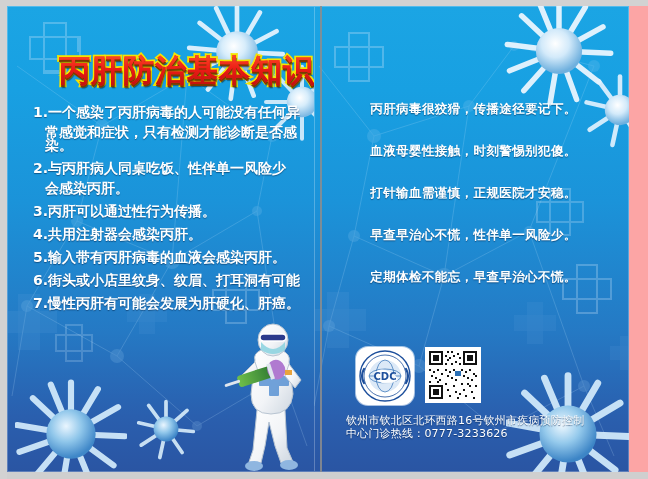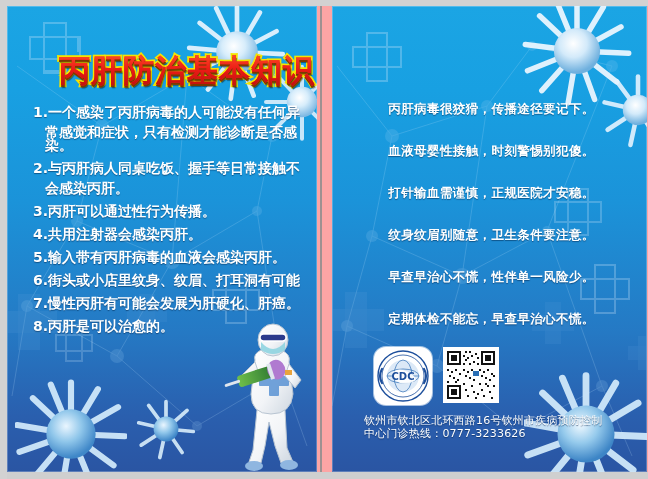--- a/index.html
+++ b/index.html
@@ -6,21 +6,21 @@
   html,body{margin:0;padding:0;background:#d6d6d6;}
   body{width:648px;height:479px;overflow:hidden;font-family:"DejaVu Sans","Liberation Sans",sans-serif;}
 
   #poster{position:relative;width:648px;height:479px;background:#fca5a5;overflow:hidden;padding-left:8px;}
 
   
   .panel{position:absolute;top:6px;height:466px;overflow:hidden;
          background:linear-gradient(180deg,#1ba5e4 0%,#18a0e2 18%,#1b93d9 42%,#2579c4 70%,#2a5fae 88%,#2a55a3 100%);
          box-shadow:0 0 0 1px rgba(255,255,255,.25) inset;}
   #panel-left{left:7px;width:310px;}
-  #panel-right{left:332px;width:315px;}
+  #panel-right{left:314px;width:315px;}
 
   .divider{position:absolute;left:320px;top:4px;width:2px;height:470px;background:#8d8d8d;opacity:.85;}
   .frame-top{position:absolute;left:0;top:0;width:648px;height:6px;background:#d2d2d2;}
   .frame-bot{position:absolute;left:0;bottom:0;width:648px;height:7px;background:#cfcfcf;}
   .frame-l{position:absolute;left:0;top:0;width:7px;height:479px;background:#d2d2d2;}
   .frame-r{position:absolute;right:0;top:0;width:7px;height:479px;background:#cfcfcf;}
 
   
   .netwrap{position:absolute;inset:0;opacity:.33;}
   .netwrap svg{width:100%;height:100%;display:block;}
@@ -226,40 +226,37 @@
       <div class="t">丙肝防治基本知识</div>
       <div class="t-fill">丙肝防治基本知识</div>
     </div>
 
     <div id="left-list">
       <div class="li">
         <span>1.</span><span>一个感染了丙肝病毒的人可能没有任何异</span>
         <span class="ln2">常感觉和症状，只有检测才能诊断是否感染。</span>
       </div>
       <div class="li">
-        <span>2.</span><span>与丙肝病人同桌吃饭、握手等日常接触不</span>
+        <span>2.</span><span>与丙肝病人同桌吃饭、性伴单一风险少</span>
         <span class="ln2">会感染丙肝。</span>
       </div>
       <div class="li">
         <span>3.</span><span>丙肝可以通过性行为传播。</span>
       </div>
       <div class="li">
         <span>4.</span><span>共用注射器会感染丙肝。</span>
       </div>
       <div class="li">
         <span>5.</span><span>输入带有丙肝病毒的血液会感染丙肝。</span>
       </div>
       <div class="li">
         <span>6.</span><span>街头或小店里纹身、纹眉、打耳洞有可能</span>
       </div>
       <div class="li">
         <span>7.</span><span>慢性丙肝有可能会发展为肝硬化、肝癌。</span>
-      </div>
-      <div class="li">
-        <span>8.</span><span>丙肝是可以治愈的。</span>
       </div>
     </div>
 
     <div id="doctor">
       <svg width="96" height="152" viewBox="0 0 96 152">
         <defs>
           <linearGradient id="suit" x1="0" y1="0" x2="1" y2="1">
             <stop offset="0%" stop-color="#ffffff"></stop>
               <stop offset="55%" stop-color="#f2f4f7"></stop>
             <stop offset="100%" stop-color="#cdd6e0"></stop>
@@ -420,21 +417,20 @@
             <line x1="50" y1="50" x2="31" y2="5"></line>
         </g>
         <circle cx="50" cy="50" r="23" fill="url(#vg4)"></circle>
       </svg>
     </div>
 
     <div id="right-lines">
       <div class="cp">丙肝病毒很狡猾，传播途径要记下。</div>
       <div class="cp">血液母婴性接触，时刻警惕别犯傻。</div>
       <div class="cp">打针输血需谨慎，正规医院才安稳。</div>
-      <div class="cp">纹身纹眉别随意，卫生条件要注意。</div>
       <div class="cp">早查早治心不慌，性伴单一风险少。</div>
       <div class="cp">定期体检不能忘，早查早治心不慌。</div>
     </div>
 
     <div id="badge-row">
       <div id="cdc-logo">
         <svg width="54" height="54" viewBox="0 0 54 54">
           <circle cx="27" cy="27" r="25" fill="#ffffff" stroke="#1d4f9c" stroke-width="1.4"></circle>
           <circle cx="27" cy="27" r="21" fill="none" stroke="#1d4f9c" stroke-width="0.8"></circle>
           <circle cx="27" cy="27" r="16" fill="#dce9f7"></circle>

